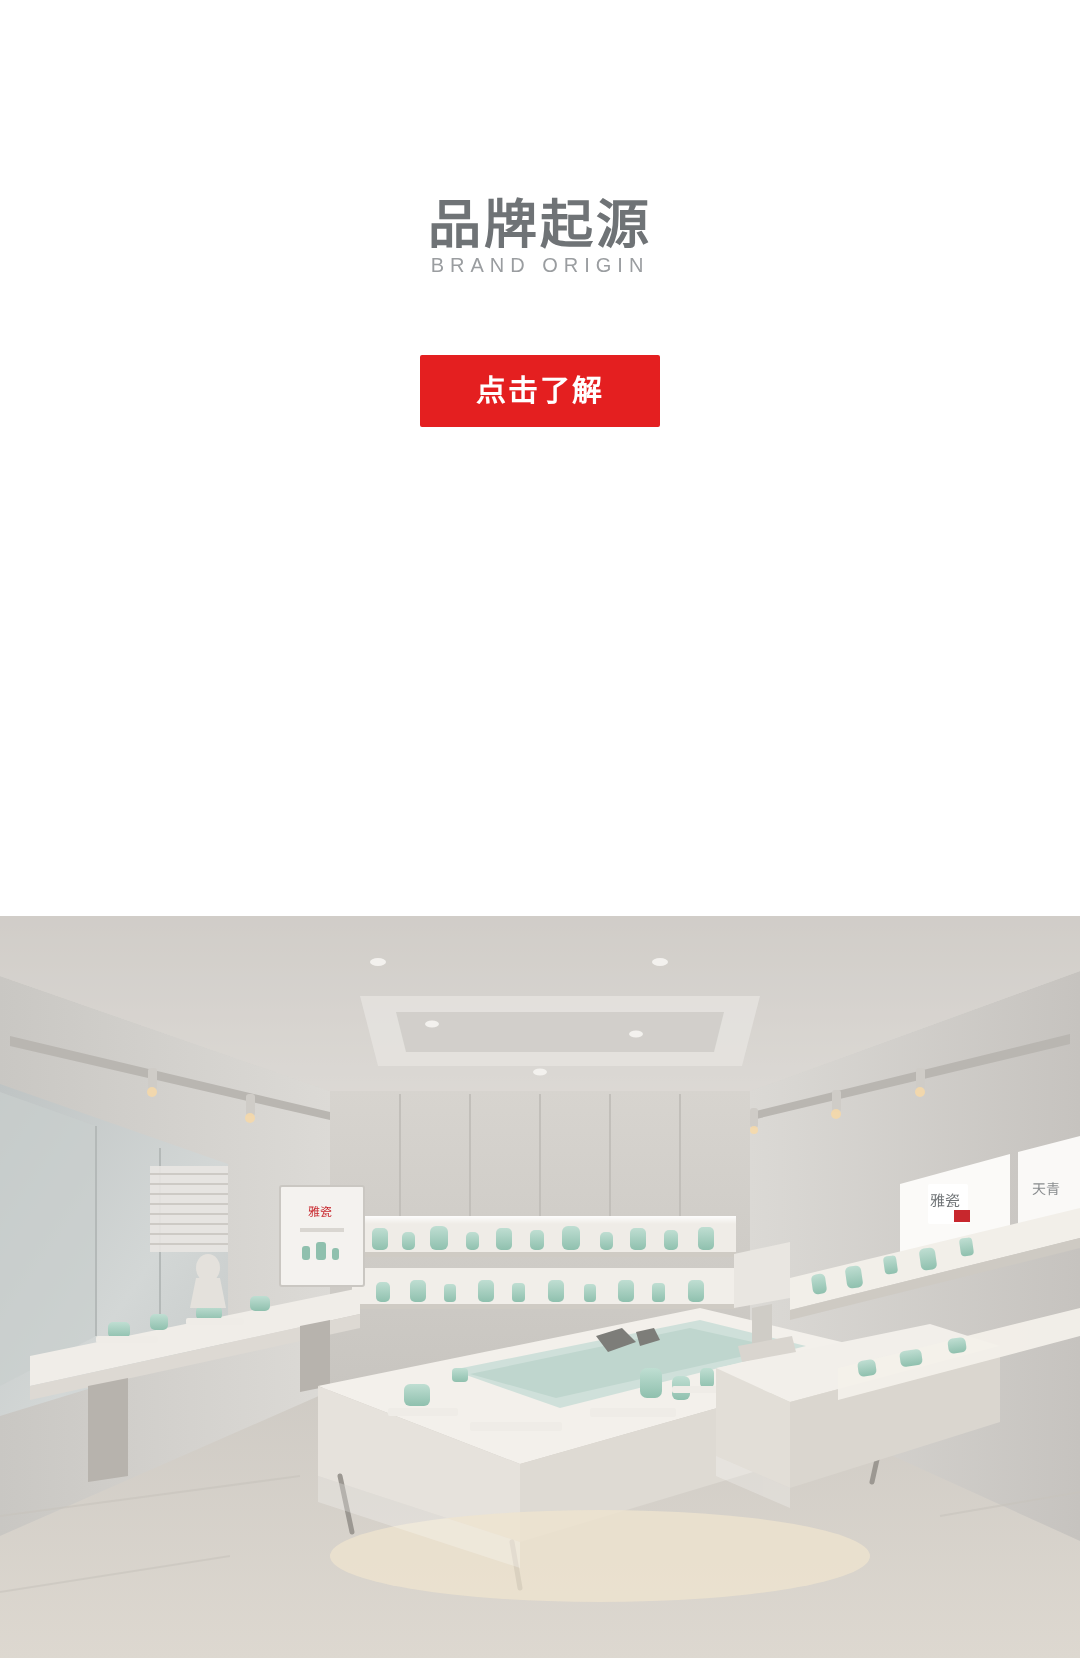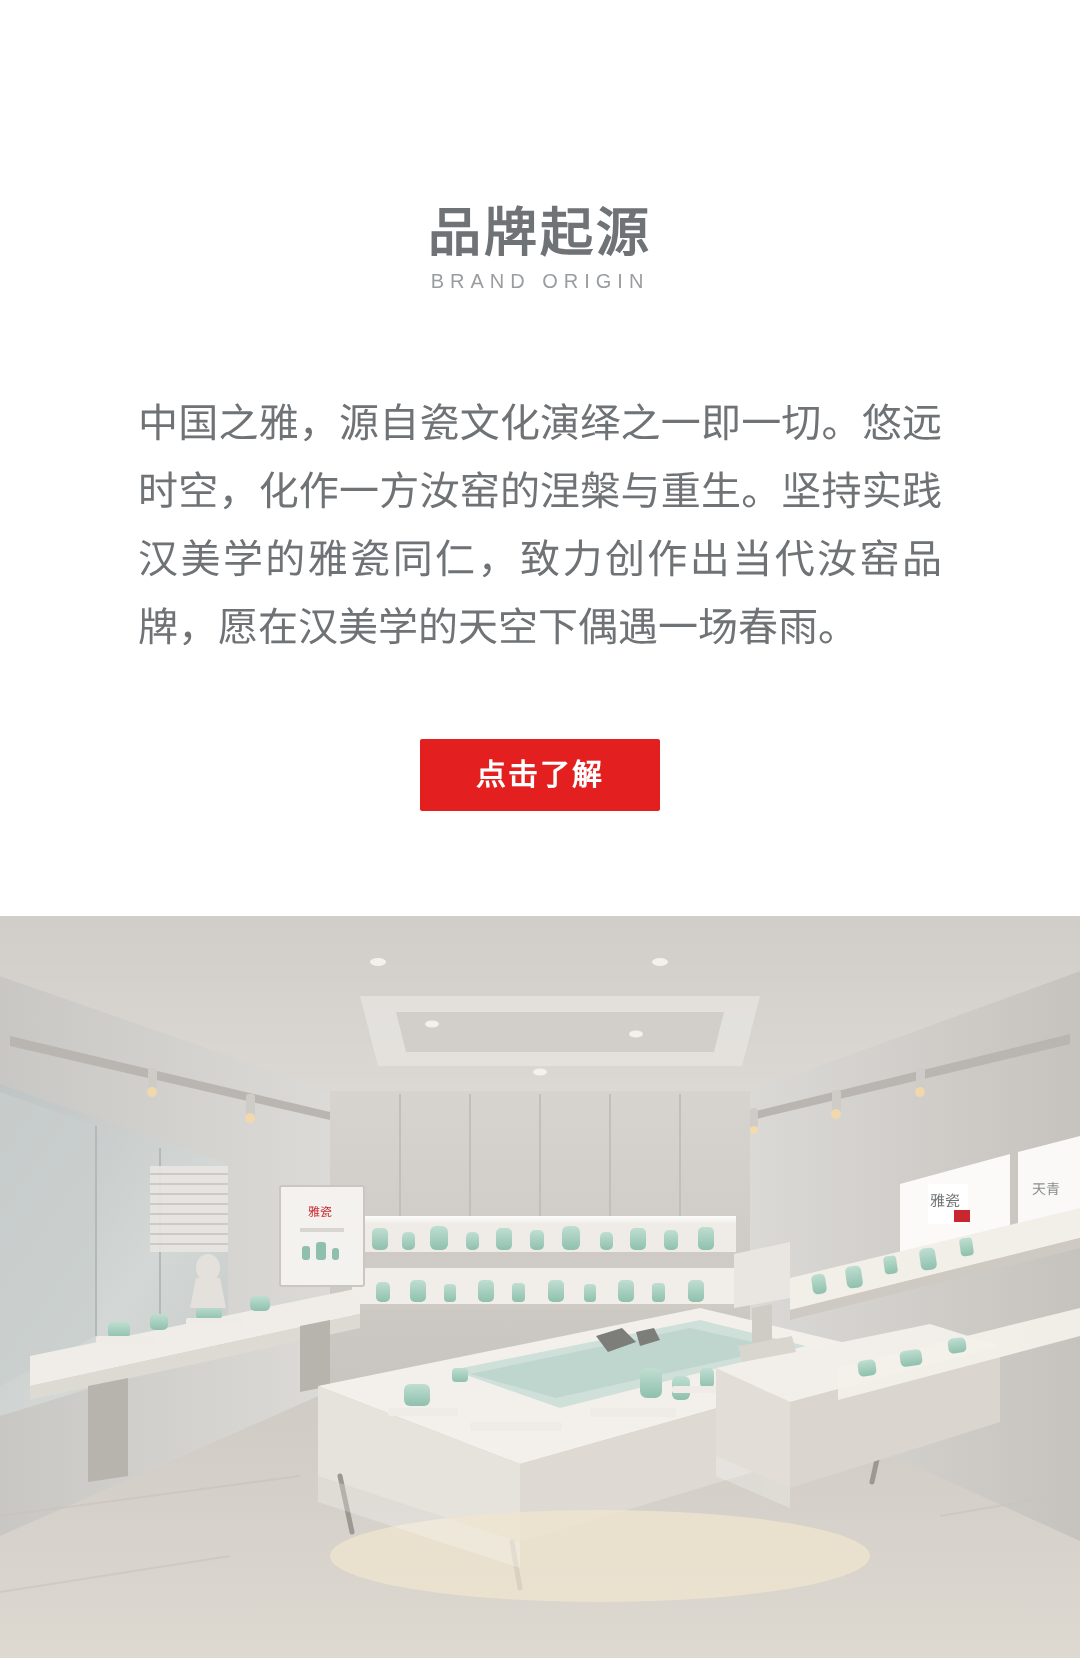--- a/index.html
+++ b/index.html
@@ -25,21 +25,21 @@
   .intro {
     padding-top: 196px;
     text-align: center;
   }
   .title-cn {
     font-size: 53px;
     font-weight: 700;
     color: #6f7376;
     letter-spacing: 3px;
     line-height: 1.1;
-    margin: 8px;
+    margin: 0;
   }
   .title-en {
     font-size: 20px;
     letter-spacing: 6px;
     color: #9a9da0;
     font-weight: 400;
   }
 
   
   .body-copy {
@@ -92,21 +92,20 @@
 </head>
 <body>
 
 <div class="page">
 
   <div class="intro">
     <h1 class="title-cn">品牌起源</h1>
     <div class="title-en">BRAND ORIGIN</div>
   </div>
 
-  <p class="body-copy">中国之雅，源自瓷文化演绎之一即一切。悠远时空，化作一方汝窑的涅槃与重生。坚持实践汉美学的雅瓷同仁，致力创作出当代汝窑品牌，愿在汉美学的天空下偶遇一场春雨。</p>
 
   <div class="cta-wrap">
     <button class="cta-button">点击了解</button>
   </div>
 
   <div class="photo">
     <svg viewBox="0 0 1080 742" xmlns="http://www.w3.org/2000/svg" aria-hidden="true">
       <defs>
         <linearGradient id="ceil" x1="0" y1="0" x2="0" y2="1">
           <stop offset="0%" stop-color="#cfccc7"></stop>

